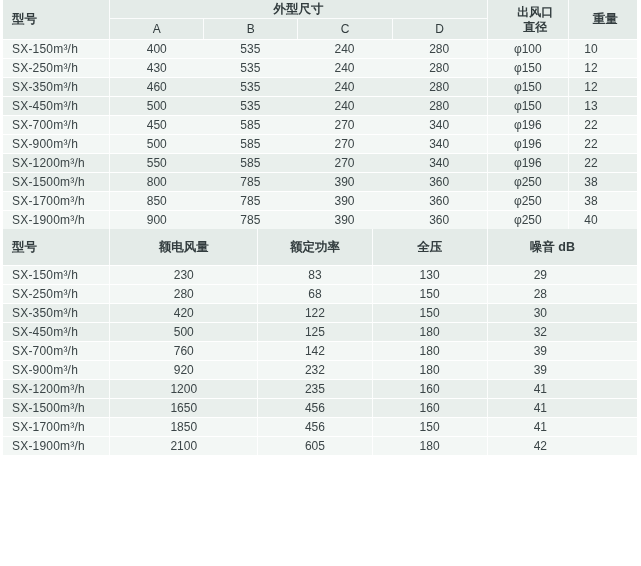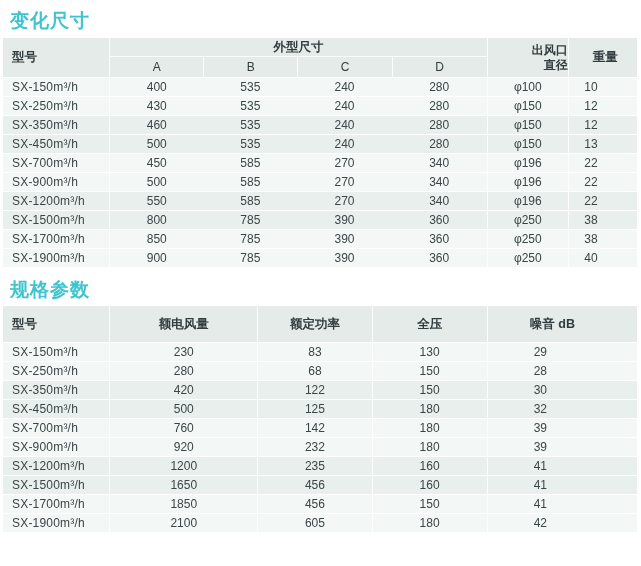--- a/index.html
+++ b/index.html
@@ -35,37 +35,36 @@
   }
   tbody td{height:19px;border-top:1px solid #fff;text-align:center;vertical-align:middle;}
   tr.band-light td{background:var(--band-light);}
   tr.band-dark td{background:var(--band-dark);}
   .sep{border-left:1px solid var(--sep);}
   
   .t1 thead tr.row1 th{height:19px;}
   .t1 thead tr.row2 th{height:20px;font-weight:400;font-size:12px;}
   .t1 .model-h{text-align:left;padding-left:9px;}
   .t1 .group-h{border-bottom:1px solid var(--sep);font-family:Liberation Mono, monospace;}
-  .t1 .outlet-h{text-align:right;padding-left:15px;font-size:12px;line-height:15px;}
+  .t1 .outlet-h{text-align:center;padding-left:15px;font-size:12px;line-height:15px;}
   .t1 .outlet-h span{display:block;}
   .t1 .weight-h{padding-right:24px;padding-left:24px;}
   .t1 td.col-weight{padding-right:24px;}
   
   .t2 thead th{height:36px;}
   .t2 .model-h{text-align:left;padding-left:9px;}
   .t2 .noise-h{padding-right:20px;}
   .t2 td.col-noise{padding-right:44px;}
   td.model-cell{text-align:left;padding-left:9px;letter-spacing:.2px;}
 </style>
 </head>
 <body>
 
 <div>
 
-  <h2 class="section-title">变化尺寸</h2>
 
   <table class="t1">
     <colgroup>
       <col style="width:106px">
         <col style="width:94px">
         <col style="width:94px">
       <col style="width:94px">
         <col style="width:95px">
         <col style="width:81px">
         <col style="width:69px">
@@ -174,21 +173,20 @@
           <td class="sep">900</td>
           <td>785</td>
           <td>390</td>
           <td>360</td>
           <td class="sep">φ250</td>
           <td class="sep col-weight">40</td>
         </tr>
       </tbody>
   </table>
 
-  <h2 class="section-title second">规格参数</h2>
 
   <table class="t2">
     <colgroup>
       <col style="width:106px">
         <col style="width:148px">
         <col style="width:114px">
       <col style="width:115px">
         <col style="width:150px">
     </colgroup>
     <thead>

